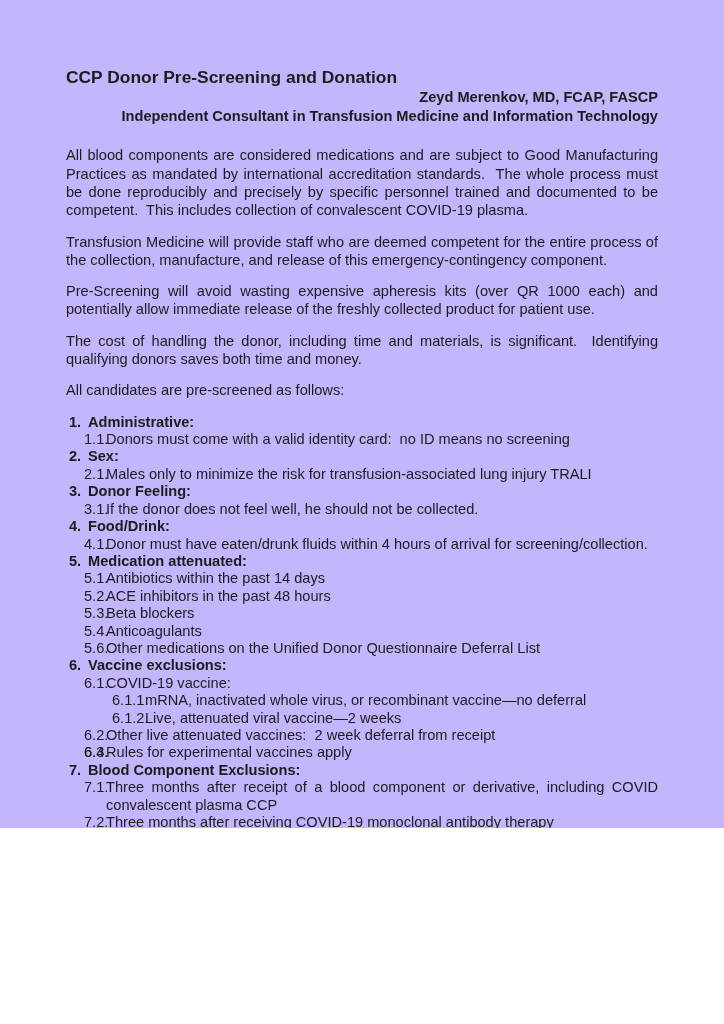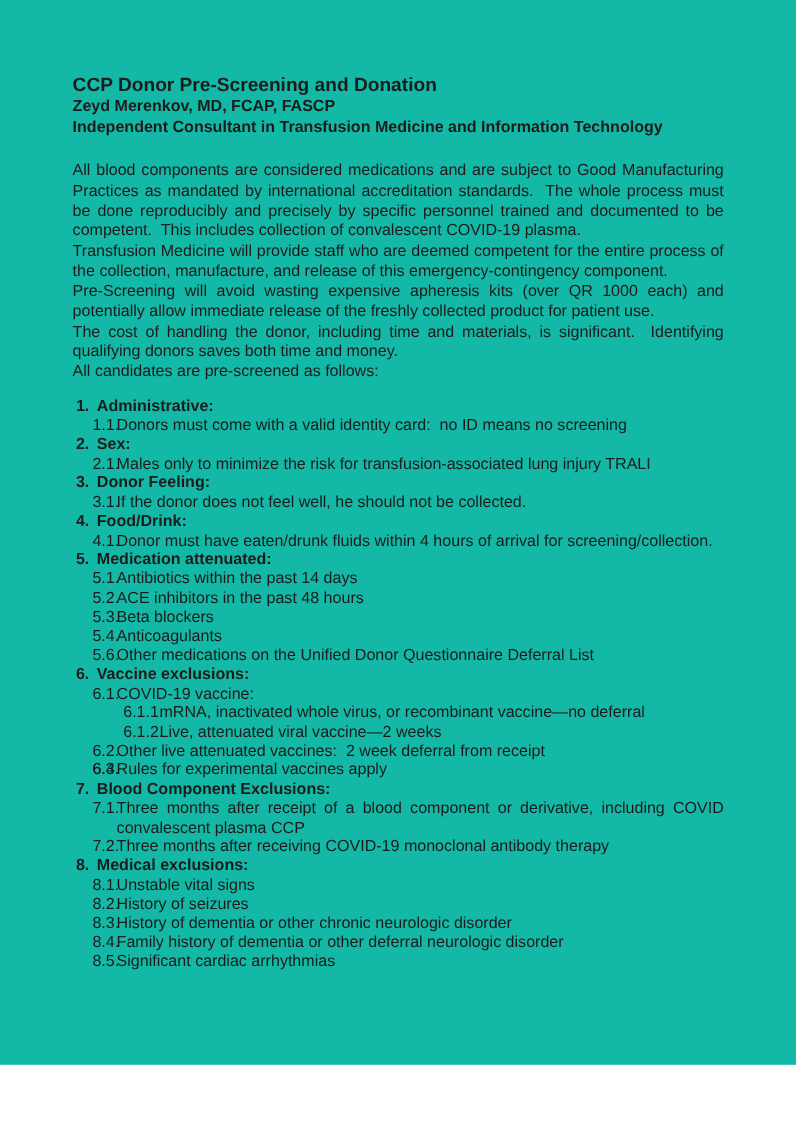--- a/index.html
+++ b/index.html
@@ -6,39 +6,41 @@
   html, body { background: #ffffff; }
   body {
     width: 724px; height: 1024px;
     font-family: "Liberation Sans", "DejaVu Sans", sans-serif;
     color: #1c1c1c;
     position: relative;
     overflow: hidden;
   }
   .page {
     position: absolute; left: 0; top: 0;
-    width: 724px; height: 968px;
-    background: #14b8a6;
+    width: 724px; height: 828px;
+    background: #c4b5fd;
     padding: 67px 66px 0 66px;
     overflow: hidden;
   }
   .doc-title {
     font-size: 17.4px; font-weight: bold;
     line-height: 21px;
     white-space: nowrap;
   }
   .doc-author, .doc-role {
     font-size: 14.6px; font-weight: bold;
     line-height: 19.2px;
     white-space: nowrap;
+    text-align: right;
   }
   .para {
     font-size: 14.6px;
     line-height: 18.3px;
     text-align: justify;
+    margin-top: 13px;
   }
   .para.first { margin-top: 20px; }
   .list {
     margin-top: 14px;
     font-size: 14.6px;
   }
   .row {
     position: relative;
     line-height: 17.4px;
     text-align: justify;

